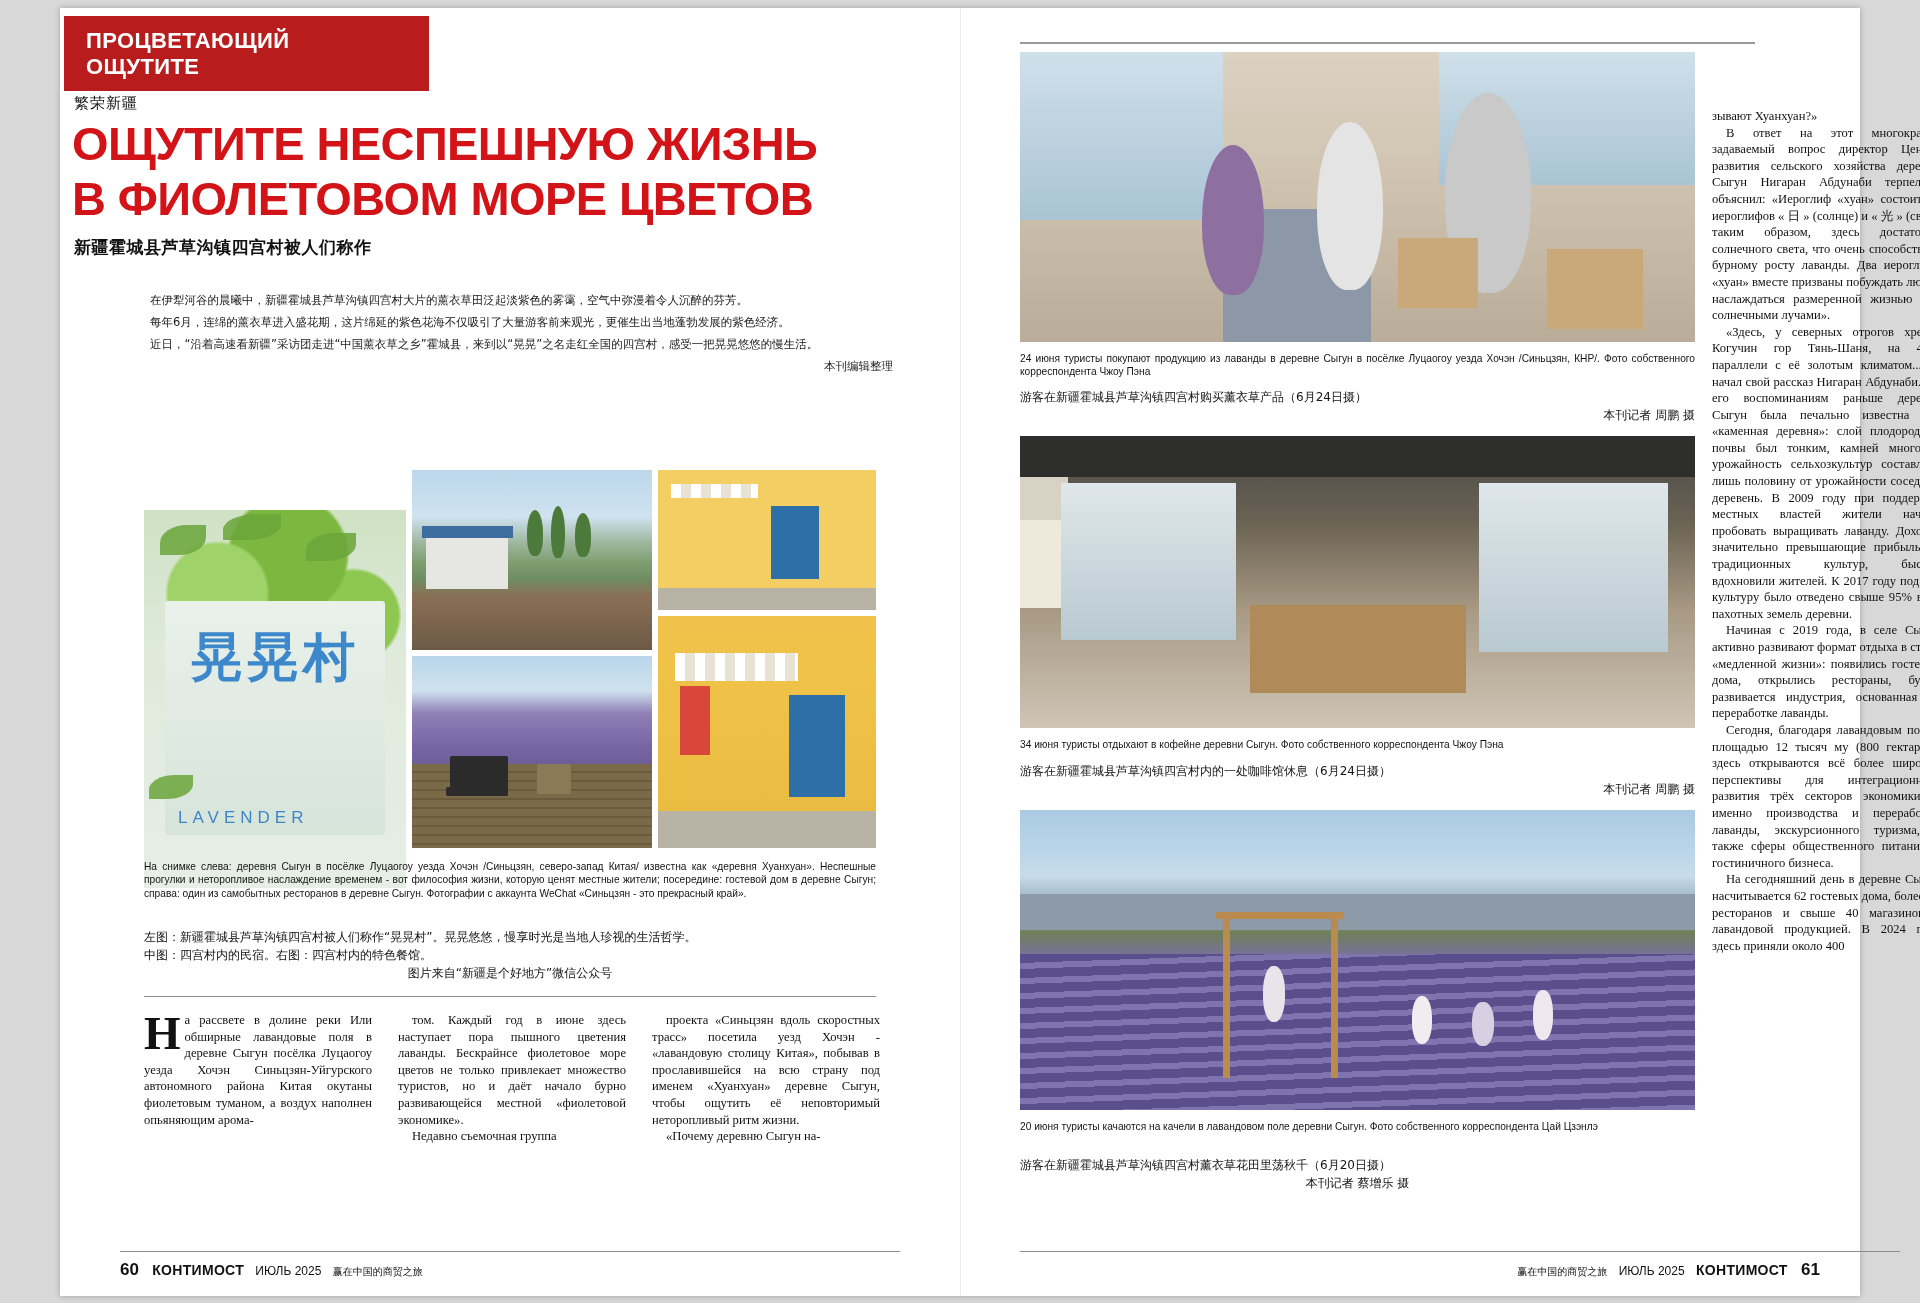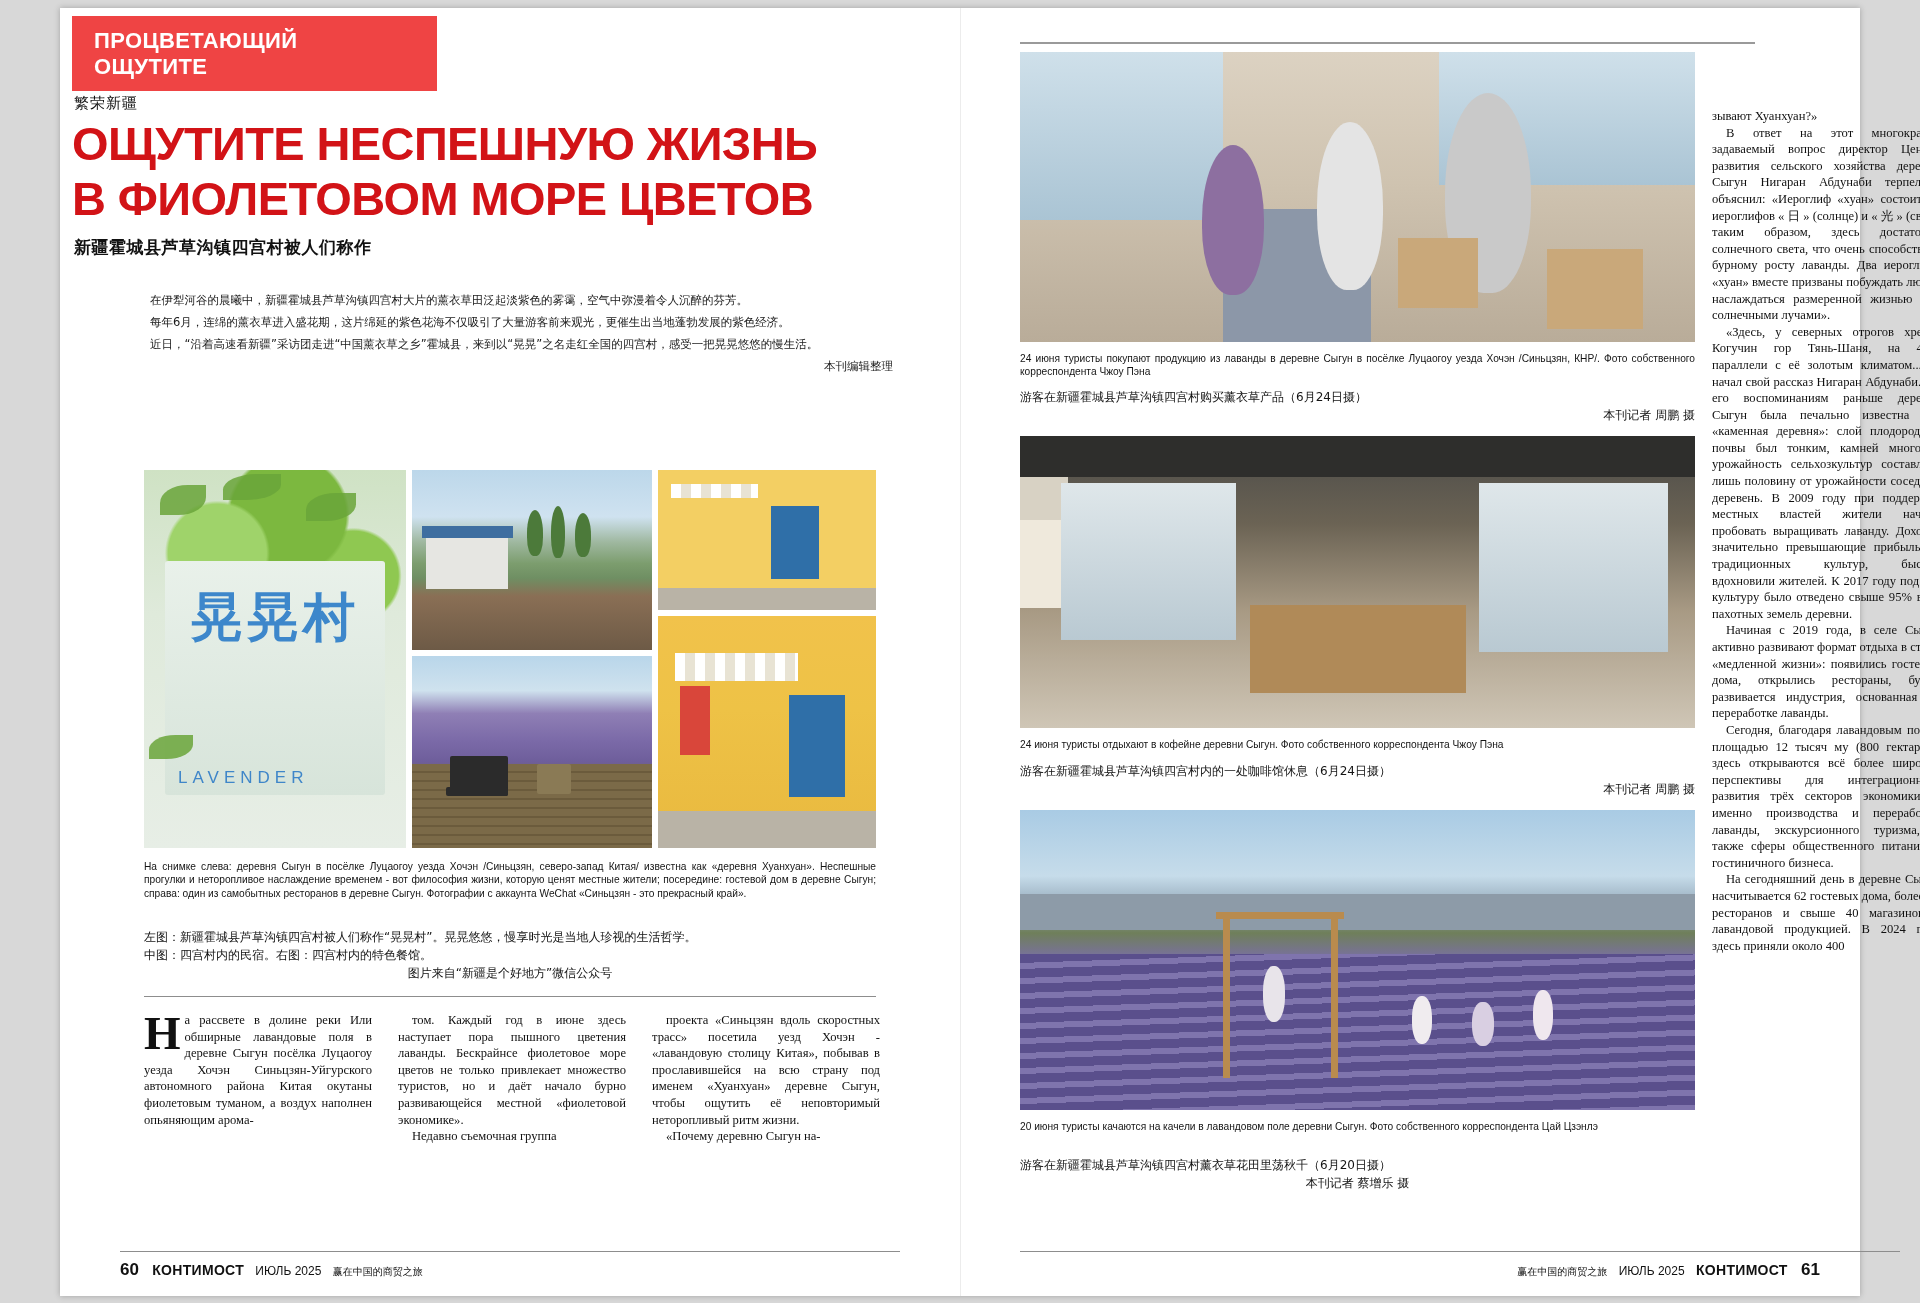--- a/index.html
+++ b/index.html
@@ -14,22 +14,22 @@
     background:#ffffff;
     box-shadow:0 0 6px rgba(0,0,0,.25);
   }
   .page{position:absolute;top:0;height:1288px;}
   .page-left{left:0;width:900px;}
   .page-right{left:900px;width:900px;}
   .gutter{position:absolute;left:900px;top:0;width:1px;height:1288px;background:#ececec;}
 
   
   .badge{
-    position:absolute;left:12px;top:8px;width:365px;height:75px;
-    background:#ef4444;
+    position:absolute;left:4px;top:8px;width:365px;height:75px;
+    background:#b91c1c;
   }
   .badge-txt{
     position:absolute;left:22px;top:12px;color:#fff;
     font-family:"Liberation Sans", sans-serif;
     font-weight:bold;font-size:22px;line-height:26px;letter-spacing:.4px;
   }
   .badge-cn{
     position:absolute;left:14px;top:86px;
     font-size:15px;color:#111;font-family:"DejaVu Sans", sans-serif;
     letter-spacing:1px;
@@ -101,21 +101,21 @@
   .rule{position:absolute;height:1px;background:#8d8d8d;}
 
   
   .toprule{position:absolute;left:0;top:34px;width:735px;height:2px;background:#9a9a9a;}
 
   
   .p1{background:
      radial-gradient(circle at 28% 22%, #9fd36a 0 14%, transparent 15%),
      radial-gradient(circle at 55% 12%, #7cb83f 0 16%, transparent 17%),
      radial-gradient(circle at 80% 28%, #8fc851 0 13%, transparent 14%),
-     linear-gradient(180deg,#cfe2c4 0%,#dfeadb 38%,#e7eee6 100%);}
+     linear-gradient(180deg,#cfe2c4 0%,#dfeadb 38%,#e7eee6 100%); margin-top: 40px;}
   .p1 .sign{position:absolute;left:8%;top:24%;width:84%;height:62%;
      background:linear-gradient(180deg,#e9f1ea,#d7e4da);border-radius:3px;}
   .p1 .glyphs{position:absolute;left:12%;top:30%;width:76%;height:36%;
      color:#2f7fc9;font-family:"DejaVu Sans", sans-serif;font-weight:bold;
      font-size:52px;letter-spacing:4px;text-align:center;opacity:.92;}
   .p1 .lav{position:absolute;left:13%;bottom:16%;color:#3f86c9;
      font-family:"Liberation Sans", sans-serif;font-size:17px;letter-spacing:5px;}
   .p1 .leaf{position:absolute;border-radius:60% 0 60% 0;background:#6aa53a;opacity:.85;}
 
   .p2{background:
@@ -272,21 +272,21 @@
     <div class="cap-cn" style="position:absolute;left:60px;top:400px;width:675px;text-align:right;">本刊记者 周鹏 摄</div>
 
     <div class="ph p6" style="left:60px;top:428px;width:675px;height:292px;">
       <div class="frame" style="left:0;top:0;width:100%;height:14%;"></div>
       <div class="glass" style="left:6%;top:16%;width:26%;height:54%;"></div>
       <div class="glass" style="left:68%;top:16%;width:28%;height:58%;"></div>
       <div class="counter" style="left:34%;top:58%;width:32%;height:30%;"></div>
       <div class="pers" style="left:36%;top:36%;width:48px;height:84px;background:#d8d2c4;"></div>
       <div class="pers" style="left:52%;top:34%;width:50px;height:88px;background:#efe9dc;"></div>
     </div>
-    <div class="cap" style="position:absolute;left:60px;top:730px;width:675px;">24 июня туристы отдыхают в кофейне деревни Сыгун. Фото собственного корреспондента Чжоу Пэна</div>
+    <div class="cap" style="position:absolute;left:60px;top:730px;width:675px;">34 июня туристы отдыхают в кофейне деревни Сыгун. Фото собственного корреспондента Чжоу Пэна</div>
     <div class="cap-cn" style="position:absolute;left:60px;top:756px;width:675px;">游客在新疆霍城县芦草沟镇四宫村内的一处咖啡馆休息（6月24日摄）</div>
     <div class="cap-cn" style="position:absolute;left:60px;top:774px;width:675px;text-align:right;">本刊记者 周鹏 摄</div>
 
     <div class="ph p7" style="left:60px;top:802px;width:675px;height:300px;">
       <div class="mt" style="left:0;top:28%;width:100%;height:12%;"></div>
       <div class="rows"></div>
       <div class="swing" style="left:30%;top:36%;width:7px;height:160px;"></div>
       <div class="swing" style="left:46%;top:36%;width:7px;height:160px;"></div>
       <div class="swing" style="left:29%;top:34%;width:19%;height:7px;"></div>
       <div class="fig" style="left:36%;top:52%;width:22px;height:56px;background:#e8e4ea;"></div>

